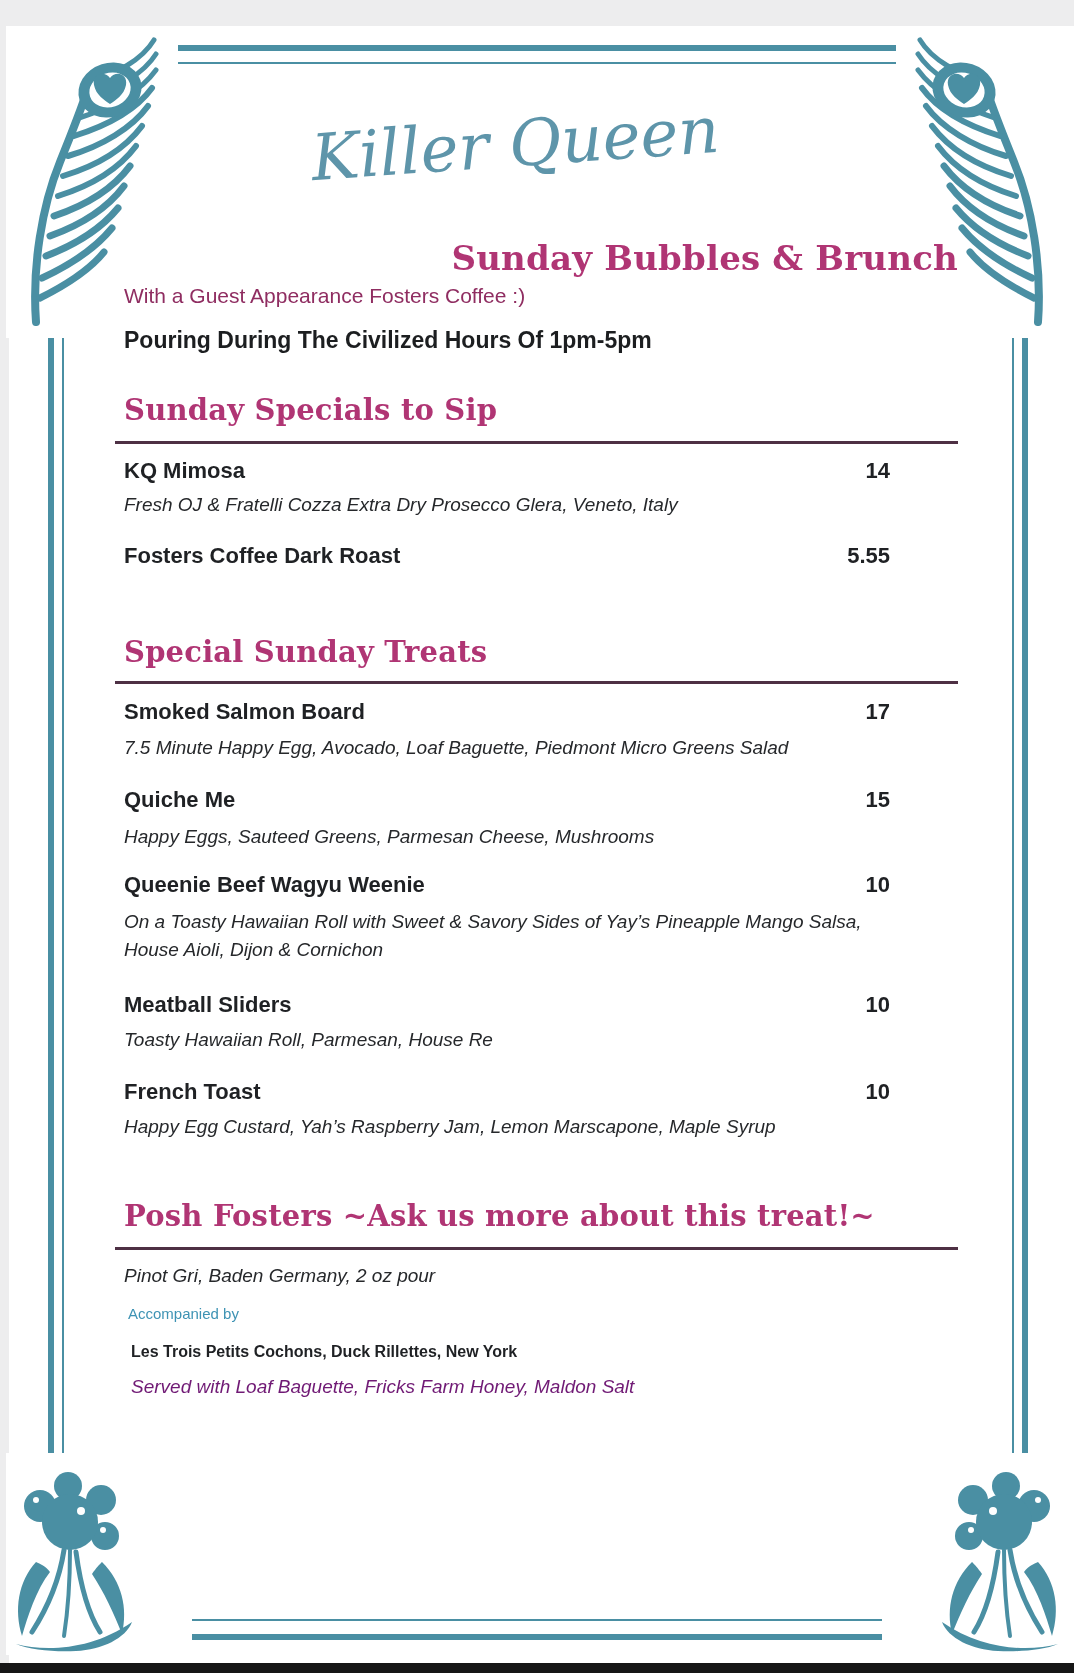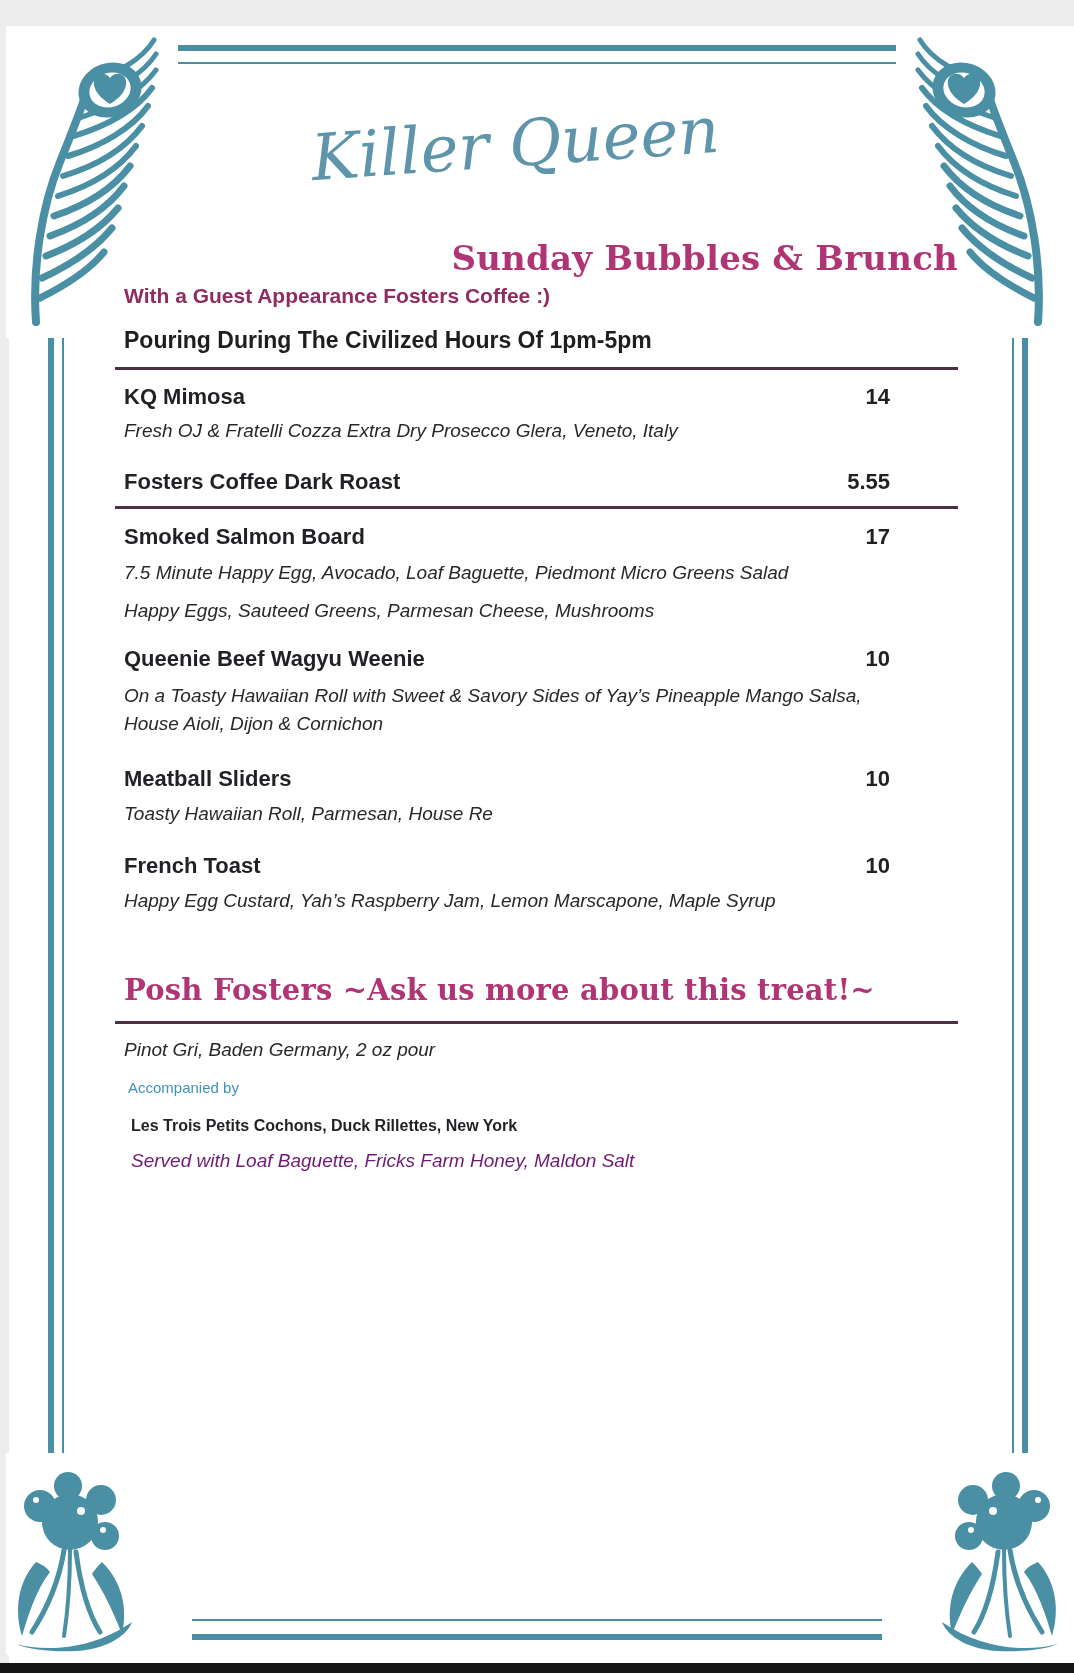--- a/index.html
+++ b/index.html
@@ -29,21 +29,21 @@
   .flip { transform:scaleX(-1); }
 
   
   .logo { position:absolute; left:295px; top:80px; }
 
   
   .menu-content { position:absolute; left:115px; top:0; width:843px; }
   .pad { padding-left:9px; }
   .page-title { margin:238px 0 0; font-family:"DejaVu Serif", serif; font-weight:700;
                 font-size:34px; line-height:41px; color:#b03574; letter-spacing:0.2px;text-align:right; }
-  .page-subtitle { margin-top:4px; font-size:21px; line-height:25px; font-weight:700; color:#8f2d61; }
+  .page-subtitle { margin-top:4px; font-size:21px; line-height:25px; font-weight:400; color:#8f2d61; }
   .hours-note { margin-top:18px; font-size:23px; line-height:28px; font-weight:700; color:#1c1e20; }
   .sec-heading { font-family:"DejaVu Serif", serif; font-weight:700; font-size:29px;
                  line-height:36px; color:#b03574; letter-spacing:0.2px; }
   .rule { height:3px; background:#4e3044; }
   .row { display:flex; justify-content:space-between; align-items:baseline;
          margin-left:9px; margin-right:68px; font-size:22px; line-height:27px; font-weight:700; color:#1f2124; }
   .desc { margin-left:9px; margin-right:60px; font-size:19px; line-height:28px;
           font-style:italic; color:#26282b; }
   .accompanied { margin-left:13px; font-size:15px; line-height:28px; color:#3e93b4; }
   .pair-name { margin-left:16px; margin-right:68px; font-size:16px; line-height:27px; font-weight:700; }
@@ -161,41 +161,47 @@
       <text x="220" y="86" text-anchor="middle" transform="rotate(-4 220 60)" font-family="DejaVu Serif, serif" font-style="italic" font-size="64" fill="#5e95aa">Killer Queen</text>
     </svg>
   </div>
 
   <div class="menu-content">
 
     <div class="page-title pad">Sunday Bubbles &amp; Brunch</div>
     <div class="page-subtitle pad">With a Guest Appearance Fosters Coffee :)</div>
     <div class="hours-note pad">Pouring During The Civilized Hours Of 1pm-5pm</div>
 
+    <div class="sec-heading pad" style="margin-top:38px">Sunday Specials to Sip</div>
     <div class="rule" style="margin-top:13px"></div>
 
     <div class="row" style="margin-top:13px">
       <span>KQ Mimosa</span>
       <span>14</span>
     </div>
     <div class="desc" style="margin-top:7px">Fresh OJ &amp; Fratelli Cozza Extra Dry Prosecco Glera, Veneto, Italy</div>
 
     <div class="row" style="margin-top:23px">
       <span>Fosters Coffee Dark Roast</span>
       <span>5.55</span>
     </div>
 
+    <div class="sec-heading pad" style="margin-top:65px">Special Sunday Treats</div>
     <div class="rule" style="margin-top:11px"></div>
 
     <div class="row" style="margin-top:14px">
       <span>Smoked Salmon Board</span>
       <span>17</span>
     </div>
     <div class="desc" style="margin-top:9px">7.5 Minute Happy Egg, Avocado, Loaf Baguette, Piedmont Micro Greens Salad</div>
 
+    <div class="row" style="margin-top:24px">
+      <span>Quiche Me</span>
+      <span>15</span>
+    </div>
     <div class="desc" style="margin-top:10px">Happy Eggs, Sauteed Greens, Parmesan Cheese, Mushrooms</div>
 
     <div class="row" style="margin-top:20px">
       <span>Queenie Beef Wagyu Weenie</span>
       <span>10</span>
     </div>
     <div class="desc" style="margin-top:10px">On a Toasty Hawaiian Roll with Sweet &amp; Savory Sides of Yay’s Pineapple Mango Salsa, House Aioli, Dijon &amp; Cornichon</div>
 
     <div class="row" style="margin-top:27px">
       <span>Meatball Sliders</span>

